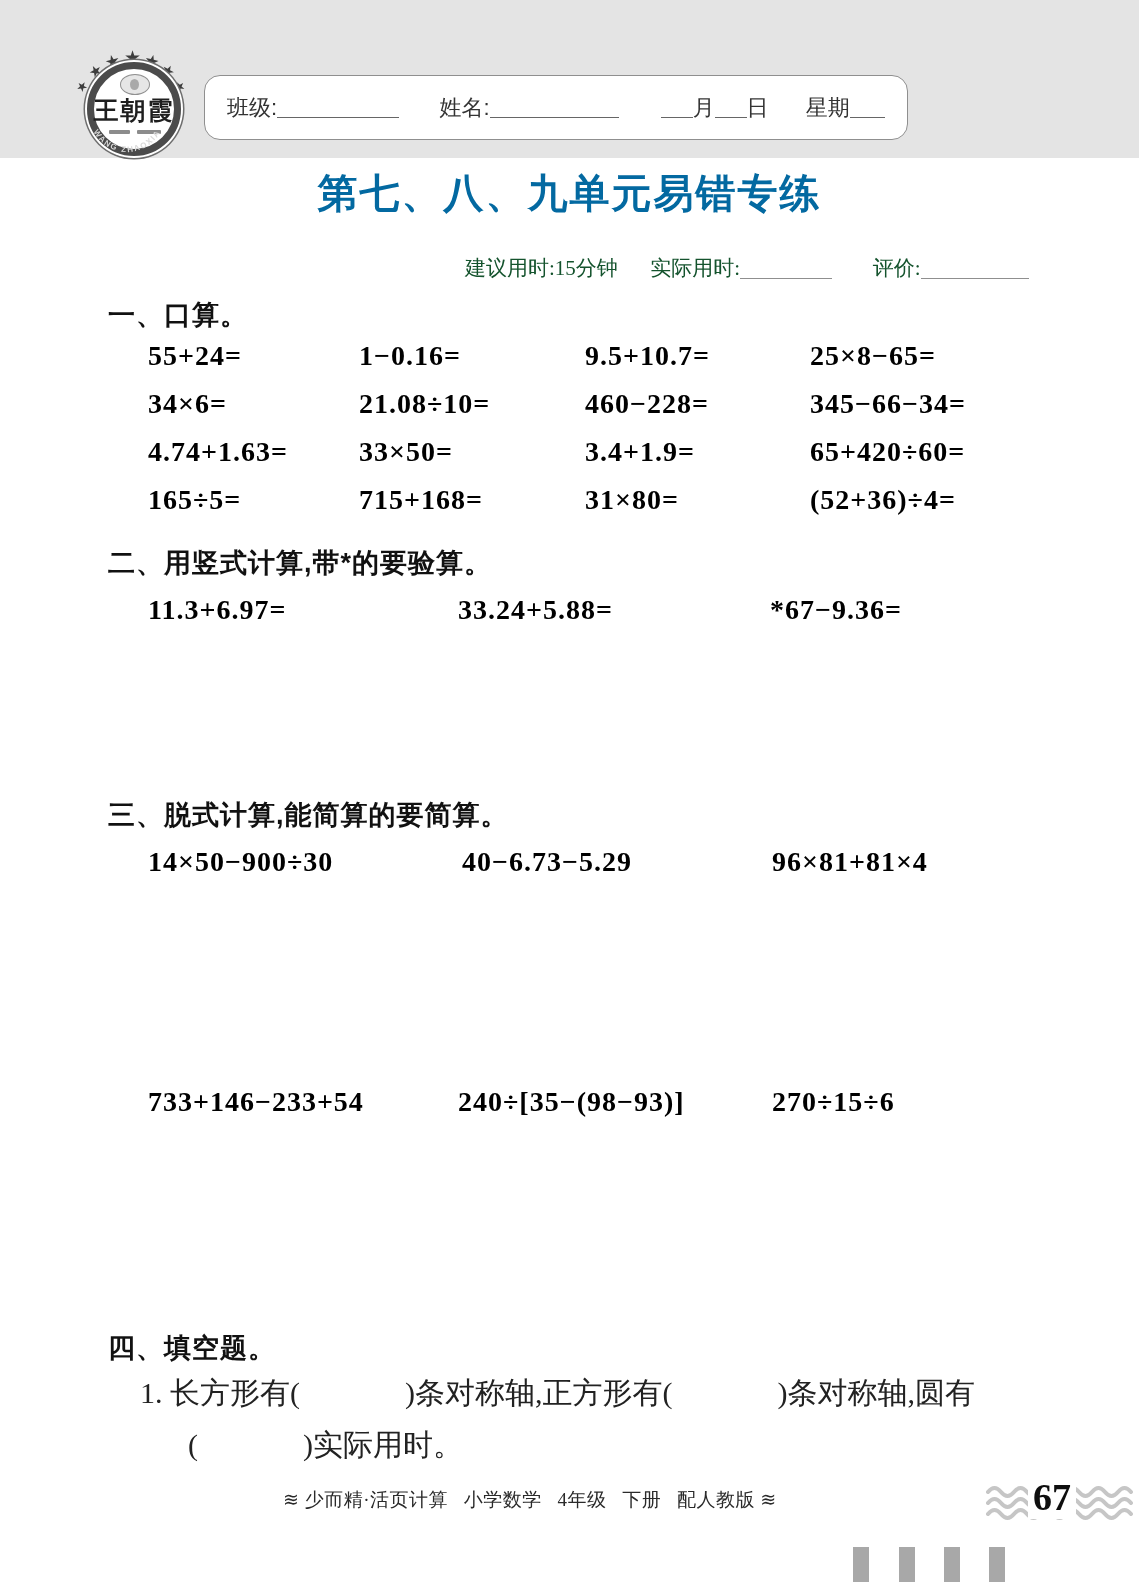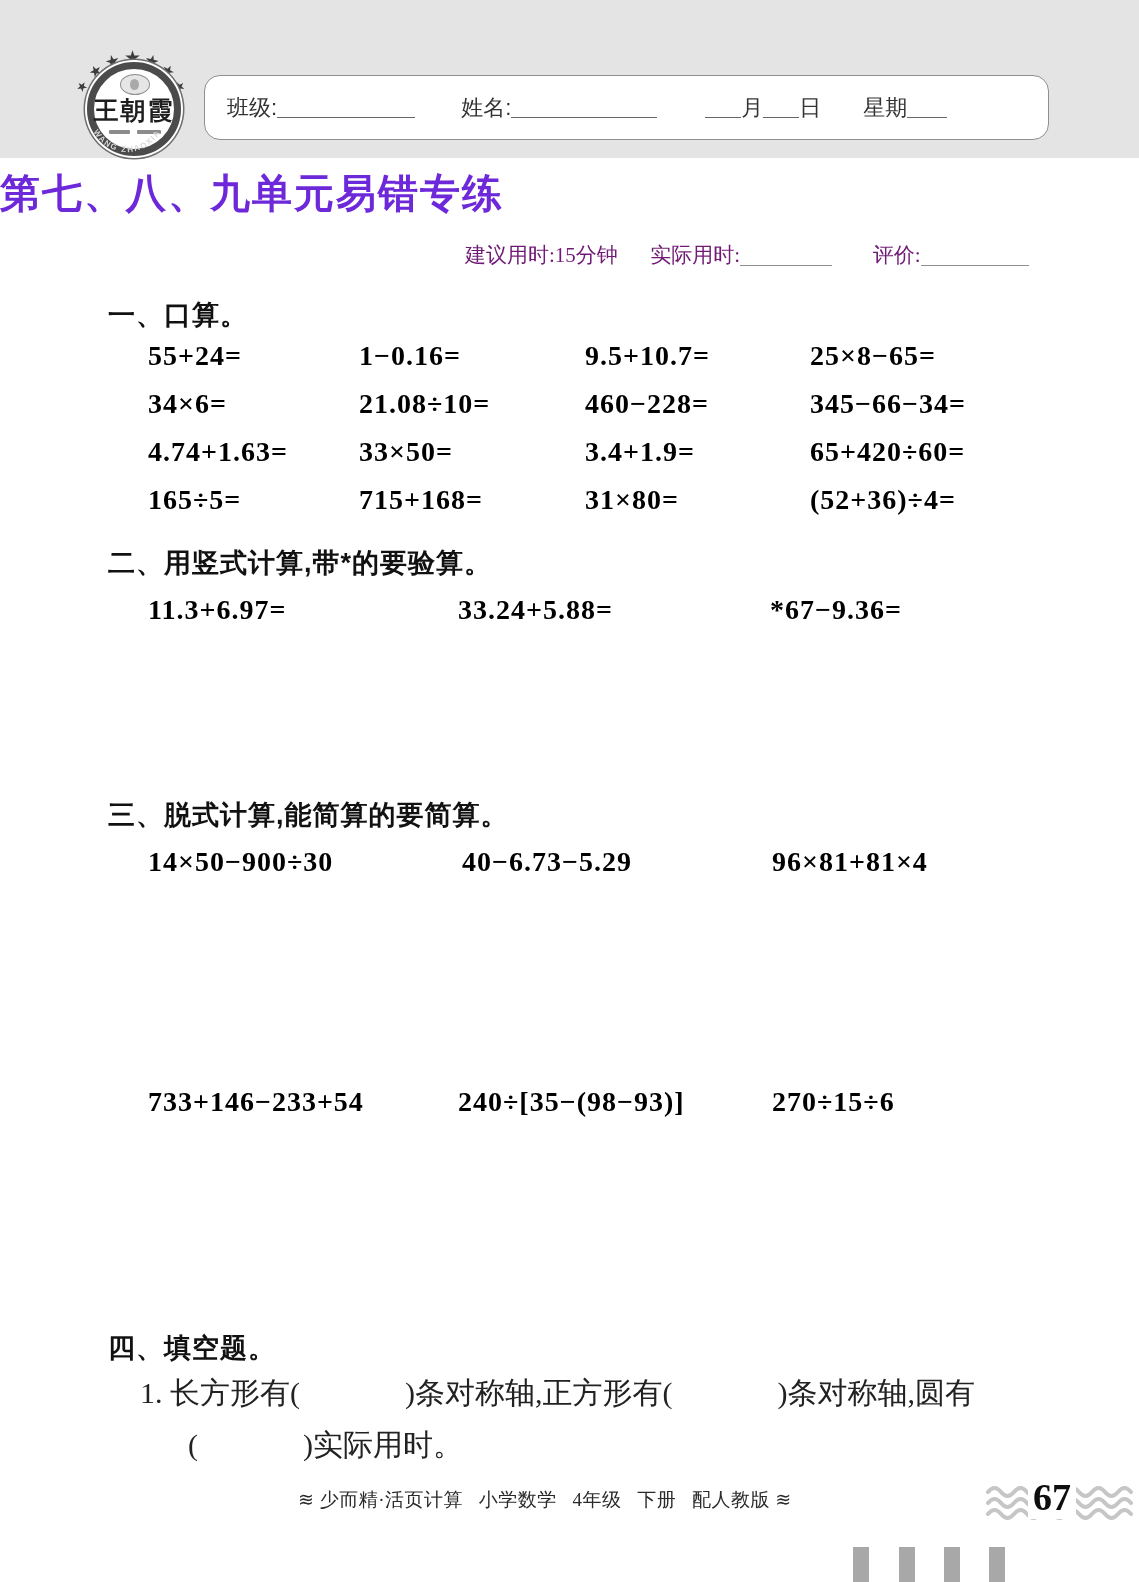--- a/index.html
+++ b/index.html
@@ -5,21 +5,21 @@
   html,body{margin:0;padding:0;}
   body{
     width:1139px;height:1582px;position:relative;overflow:hidden;
     background:#ffffff;
     font-family:"Liberation Serif","DejaVu Serif",serif;
     color:#2b2b2b;
   }
   .band{position:absolute;left:0;top:0;width:1139px;height:158px;background:#e4e4e4;}
   
   .hbox{
-    position:absolute;left:204px;top:75px;width:845px;height:65px;box-sizing:border-box;
+    position:absolute;left:204px;top:75px;width:704px;height:65px;box-sizing:border-box;
     background:#fff;border:1.5px solid #8f8f8f;border-radius:16px;
     display:flex;align-items:center;padding:8px 22px;
     font-family:"Liberation Sans","DejaVu Sans",sans-serif;
     font-size:22px;color:#333;white-space:nowrap;
   }
   .u{display:inline-block;border-bottom:1.5px solid #666;height:20px;vertical-align:-4px;}
   
   .logo{position:absolute;left:78px;top:48px;width:112px;height:116px;}
   .logo-circle{
     position:absolute;left:9px;top:14px;width:80px;height:80px;border-radius:50%;
@@ -45,37 +45,37 @@
     position:absolute;left:0;top:46px;width:112px;text-align:center;
     font-size:25px;font-weight:bold;color:#1e1e1e;letter-spacing:2px;
   }
   .tiny1,.tiny2{position:absolute;top:82px;height:4px;background:#8c8c8c;border-radius:1px;}
   .tiny1{left:31px;width:21px;}
   .tiny2{left:59px;width:24px;}
   .arc-svg{position:absolute;left:9px;top:14px;overflow:visible;}
   .arc-svg text{fill:#d9d9d9;font-size:8px;letter-spacing:1.6px;font-family:"Liberation Sans",sans-serif;font-weight:bold;}
   
   .title{
-    position:absolute;left:0;top:166px;width:1139px;text-align:left;
+    position:absolute;left:0;top:166px;width:1139px;text-align:center;
     font-family:"Liberation Sans","DejaVu Sans",sans-serif;
-    font-size:40px;font-weight:800;color:#6d28d9;letter-spacing:2px;
+    font-size:40px;font-weight:800;color:#0369a1;letter-spacing:2px;
   }
-  .meta{position:absolute;left:465px;top:241px;font-size:21px;color:#701a75;white-space:nowrap;}
+  .meta{position:absolute;left:465px;top:254px;font-size:21px;color:#14532d;white-space:nowrap;}
   .meta .u{border-bottom-color:#8f8f8f;}
   
   .hd{
     position:absolute;left:108px;
     font-family:"Liberation Sans","DejaVu Sans",sans-serif;
     font-size:27px;font-weight:700;color:#111;letter-spacing:1px;white-space:nowrap;
   }
   
   .prob{position:absolute;font-size:28px;line-height:1;color:#000000;white-space:pre;letter-spacing:1px;font-weight:bold;}
   .fill{position:absolute;font-size:30px;line-height:1.15;color:#222;white-space:pre;}
   
-  .imprint{position:absolute;left:283px;top:1487px;font-size:19px;color:#2a2a2a;white-space:pre;letter-spacing:0.5px;margin-left:15px;}
+  .imprint{position:absolute;left:283px;top:1487px;font-size:19px;color:#2a2a2a;white-space:pre;letter-spacing:0.5px;}
   .waves{position:absolute;left:986px;top:1484px;}
   .pagenum{
     position:absolute;left:1028px;top:1475px;background:#fff;padding:0 5px;
     font-size:38px;font-weight:bold;color:#0e0e0e;font-family:"Liberation Serif",serif;
   }
   .bar{position:absolute;top:1547px;width:16px;height:35px;background:#a8a8a8;}
   .b1{left:853px;} .b2{left:899px;} .b3{left:944px;} .b4{left:989px;}
 </style>
 </head>
 <body>

